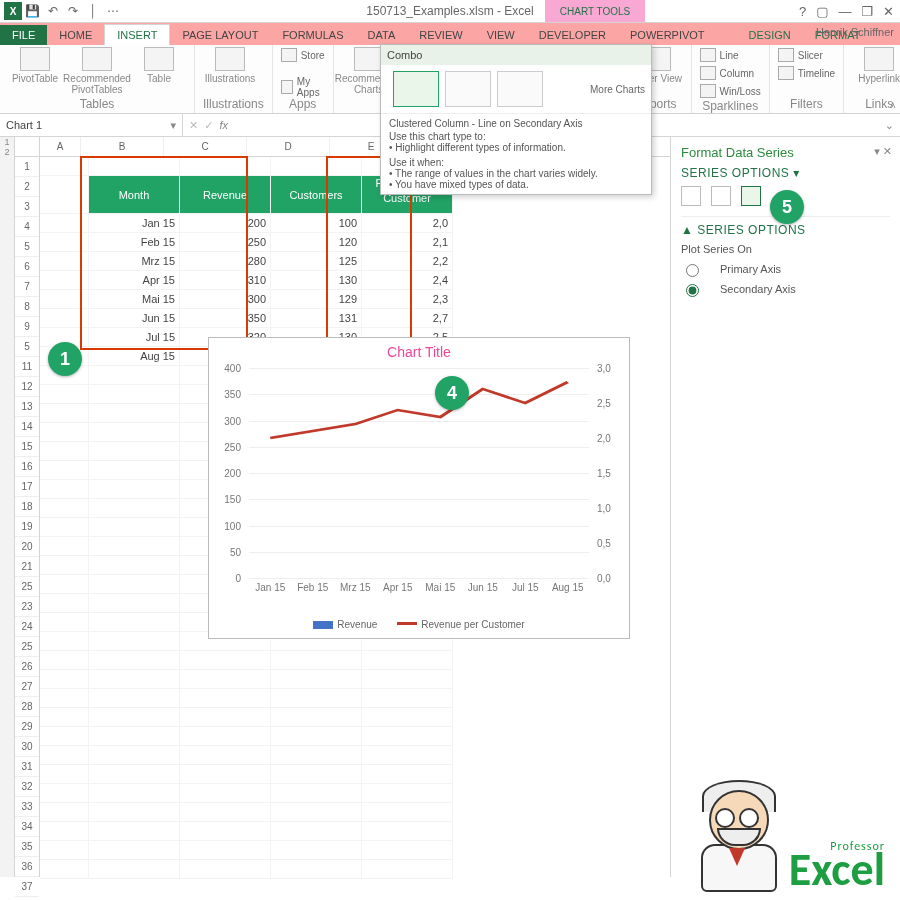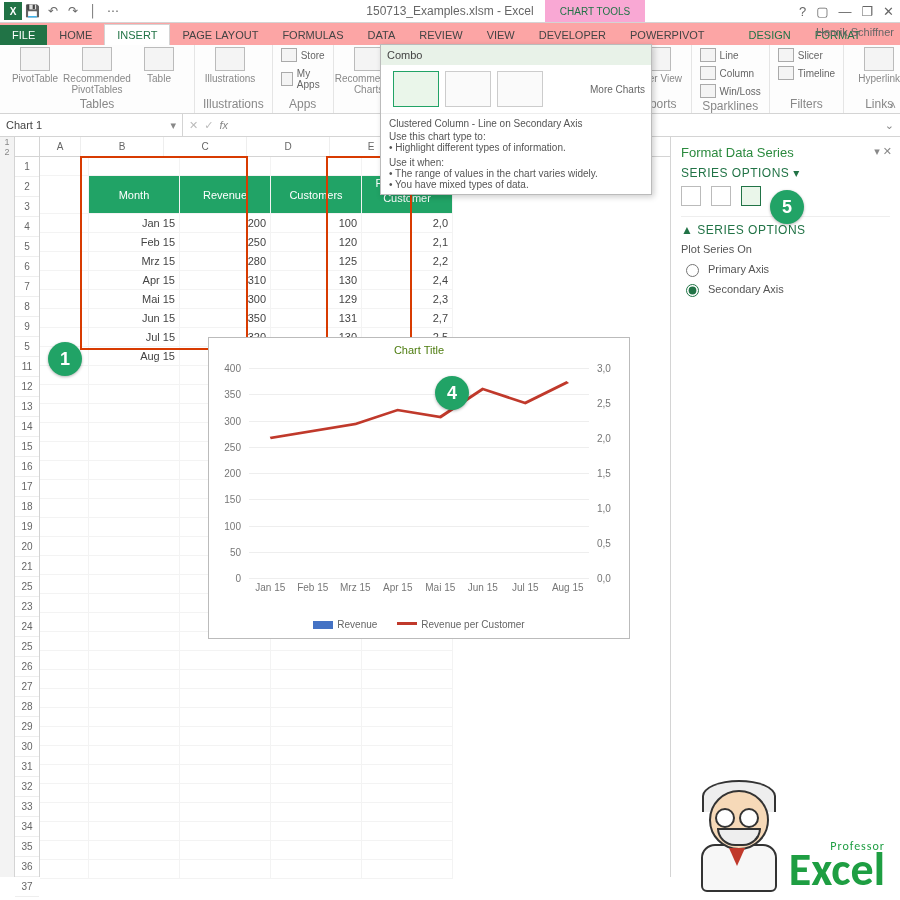--- a/index.html
+++ b/index.html
@@ -37,21 +37,21 @@
   .colhdrs div{border-right:1px solid #eee;text-align:center;font-size:10px;color:#666;line-height:19px}
   
   .cA{width:40px}.cB{width:82px}.cC{width:82px}.cD{width:82px}.cE{width:82px}.cF{width:360px}
   .cells{position:relative}
   .row{display:flex;height:19px}
   .cell{border-right:1px solid #f3f3f3;border-bottom:1px solid #f3f3f3;padding:0 4px;font-size:11px;line-height:19px;text-align:right;overflow:hidden}
   .hdrcell{background:#21a366;color:#fff;text-align:center;font-size:11px}
   .redbox{position:absolute;border:2px solid #d83b01;pointer-events:none}
   .callout{position:absolute;width:34px;height:34px;border-radius:50%;background:#21a366;color:#fff;font-size:18px;font-weight:600;display:flex;align-items:center;justify-content:center;box-shadow:0 1px 3px rgba(0,0,0,.3)}
   .chartbox{position:absolute;left:168px;top:200px;width:420px;height:300px;border:1px solid #bbb;background:#fff}
-  .charttitle{text-align:center;font-size:11px;color:#4d7c0f;margin:6px 0}
+  .charttitle{text-align:center;font-size:14px;color:#ec4899;margin:6px 0}
   .plot{position:absolute;left:40px;right:40px;top:30px;bottom:60px}
   .yaxis{position:absolute;left:0;top:30px;bottom:60px;width:36px}
   .yaxis div,.yaxis2 div{position:absolute;right:4px;font-size:10px;color:#777;transform:translateY(50%)}
   .yaxis2{position:absolute;right:0;top:30px;bottom:60px;width:36px}
   .yaxis2 div{left:4px;right:auto}
   .xaxis{position:absolute;left:40px;right:40px;bottom:40px;height:16px;display:flex}
   .xaxis div{flex:1;text-align:center;font-size:10px;color:#777}
   .gridlines div{position:absolute;left:0;right:0;border-top:1px solid #eee}
   .bars{position:absolute;left:0;right:0;bottom:0;top:0;display:flex;align-items:flex-end}
   .barwrap{flex:1;display:flex;justify-content:center}
@@ -67,21 +67,21 @@
   .thumb.sel{border:1px solid #21a366;background:#eaf6ea}
   .tip{padding:4px 8px;font-size:10px;color:#555;border-top:1px solid #eee}
   .tip .tiptitle{font-weight:400;margin-bottom:2px}
   .panel{position:absolute;right:0;top:0;width:230px;height:740px;border-left:1px solid #d4d4d4;background:#fff;padding:8px 10px;box-sizing:border-box}
   .panel h3{margin:0 0 6px;font-size:13px;font-weight:400;color:#2b8a3e}
   .panel-close{position:absolute;right:8px;top:8px;color:#888;font-size:11px}
   .optlabel{color:#217346;font-size:12px;letter-spacing:.5px;margin:6px 0}
   .iconsrow{display:flex;gap:10px;margin:6px 0 10px}
   .iconsrow span{width:18px;height:18px;border:1px solid #bbb}
   .iconsrow span.active{border-color:#217346;background:#eaf6ea}
-  .radio{display:flex;align-items:center;gap:6px;font-size:11px;color:#555;margin:4px 0}
+  .radio{display:flex;align-items:center;gap:18px;font-size:11px;color:#555;margin:4px 0}
   .radio input{accent-color:#217346}
   .footer-logo{position:absolute;right:15px;bottom:12px;display:flex;align-items:flex-end;gap:6px}
   .prof{width:90px;height:110px;position:relative}
   .prof .head{width:56px;height:56px;border-radius:50%;background:#f6d9b8;position:absolute;left:16px;top:12px;border:2px solid #333}
   .prof .hair{width:70px;height:30px;border-radius:60% 60% 0 0;background:#eee;position:absolute;left:9px;top:2px;border:2px solid #333;border-bottom:none}
   .prof .glass{position:absolute;width:16px;height:16px;border:2px solid #333;border-radius:50%;top:30px;background:#fff}
   .prof .g1{left:22px}.prof .g2{left:46px}
   .prof .stache{position:absolute;width:40px;height:14px;background:#eee;border:2px solid #333;border-radius:0 0 20px 20px;left:24px;top:50px}
   .prof .tie{position:absolute;width:0;height:0;border-left:8px solid transparent;border-right:8px solid transparent;border-top:18px solid #c0392b;left:36px;top:70px}
   .prof .coat{position:absolute;width:72px;height:44px;background:#f7f7f7;border:2px solid #333;border-radius:14px 14px 6px 6px;left:8px;top:66px}
@@ -149,21 +149,21 @@
   <div class="group">
     <div class="gbody">
         <div class="gbtn">
           <div class="ico"></div>
           <span>Illustrations</span>
         </div>
       </div>
     <div class="glabel">Illustrations</div>
   </div>
   <div class="group">
-    <div class="gbody" style="flex-direction:column;gap:8px">
+    <div class="gbody" style="flex-direction:column;gap:16px">
       <div class="sbtn">
           <div class="sico"></div>
           <span>Store</span>
         </div>
       <div class="sbtn">
           <div class="sico"></div>
           <span>My Apps</span>
         </div>
     </div>
     <div class="glabel">Apps</div>

